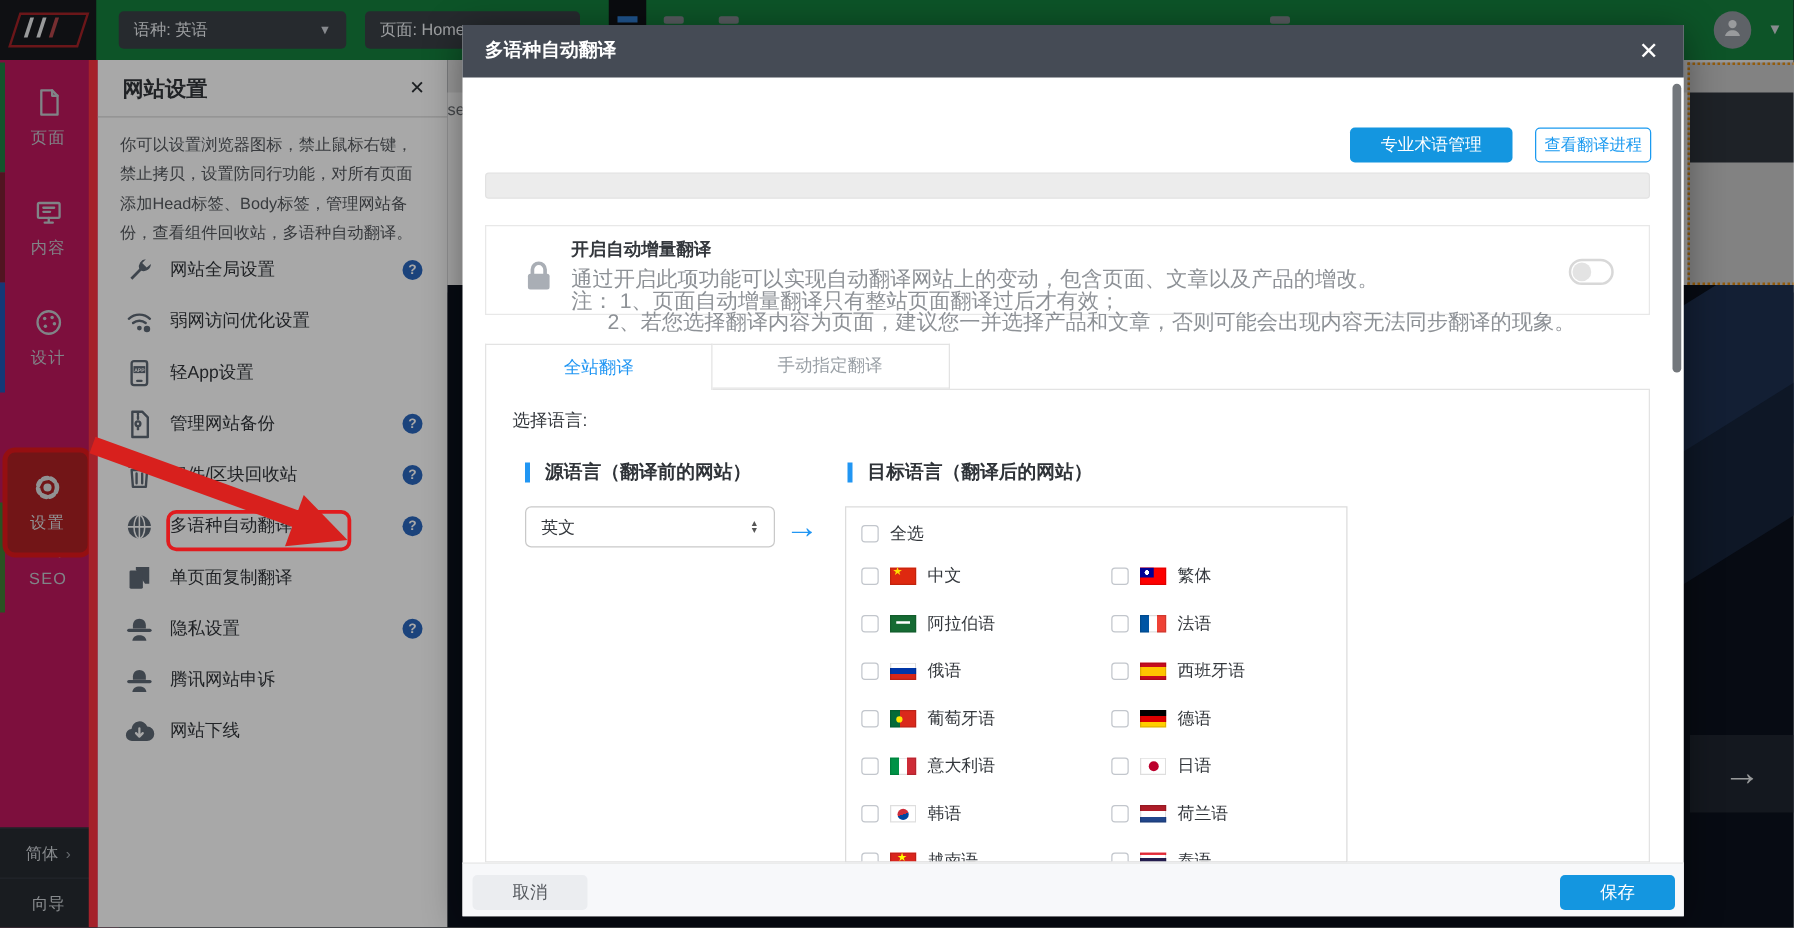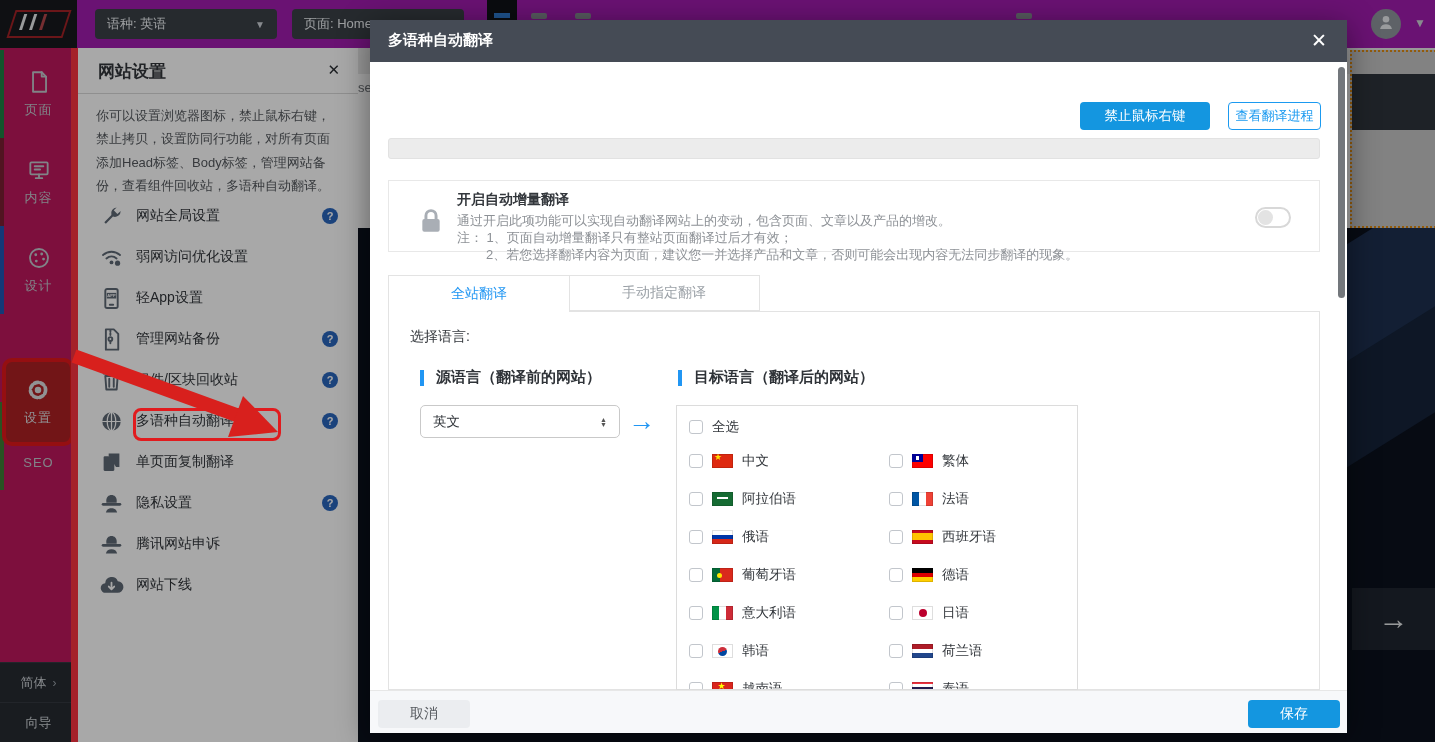--- a/index.html
+++ b/index.html
@@ -1,20 +1,20 @@
 <!DOCTYPE html>
 <html><head>
 <meta charset="utf-8">
 <style>
   html,body{margin:0;padding:0;background:#000;}
   body{font-family:"Liberation Sans","DejaVu Sans",sans-serif;}
   #screen{position:relative;width:1435px;height:742px;overflow:hidden;background:#0b111d;}
   .abs{position:absolute;}
   
-  #topbar{left:0;top:0;width:1435px;height:48px;background:#a21caf;z-index:1;}
+  #topbar{left:0;top:0;width:1435px;height:48px;background:#15803d;z-index:1;}
   #logo{left:0;top:0;width:77px;height:48px;background:#17191e;display:flex;align-items:center;justify-content:center;}
   #logo .mark{width:52px;height:24px;border:2px solid #a32226;transform:skewX(-18deg);position:relative;overflow:hidden;}
   #logo .mark i{position:absolute;top:2px;width:3px;height:16px;background:#e8eaec;}
   .tb-drop{top:9px;height:30px;background:#3a4047;border-radius:4px;color:#eef1f4;font-size:13px;display:flex;align-items:center;padding:0 12px;box-sizing:border-box;}
   .tb-drop .caret{margin-left:auto;font-size:10px;color:#cdd2d8;}
   #drop-lang{left:95px;width:182px;}
   #drop-page{left:292px;width:172px;}
   .tb-sliver{top:13px;height:6px;width:16px;background:#858a91;border-radius:2px;}
   #tb-tab{left:487px;top:0;width:30px;height:20px;background:#101318;}
   #tb-tab i{position:absolute;left:7px;top:13px;width:16px;height:5px;background:#2f80d6;}
@@ -66,21 +66,21 @@
   #quota-row{left:18px;top:84px;font-size:13.5px;color:#6d7176;}
   #quota-row a{color:#2196f3;text-decoration:none;margin-left:6px;cursor:pointer;}
   .btn{display:flex;align-items:center;justify-content:center;border-radius:4px;font-size:13.5px;cursor:pointer;box-sizing:border-box;}
   #btn-term{left:710px;top:82px;width:130px;height:28px;background:#1496e0;color:#fff;}
   #btn-progress{left:858px;top:82px;width:93px;height:28px;background:#fff;border:1px solid #1b9af0;color:#1b9af0;font-size:13px;}
   #progressbar{left:18px;top:118px;width:932px;height:21px;background:#ececec;border:1px solid #e2e2e2;border-radius:3px;box-sizing:border-box;}
   #lockbox{left:18px;top:160px;width:932px;height:72px;border:1px solid #e8e8e8;box-sizing:border-box;}
   #lock-icon{position:absolute;left:26px;top:22px;width:32px;height:36px;color:#a9aeb5;}
   #lock-icon svg{width:100%;height:100%;}
   #lock-title{position:absolute;left:68px;top:10px;font-size:14px;font-weight:bold;color:#33373c;}
-  .lock-line{position:absolute;left:68px;font-size:13px;color:#8d9196;}
+  .lock-line{position:absolute;left:68px;font-size:17px;color:#8d9196;}
   #lock-l1{top:31px;}
   #lock-l2{top:48px;}
   #lock-l3{top:65px;left:97px;}
   #toggle{position:absolute;right:28px;top:26px;width:36px;height:21px;border:2px solid #d8d8d8;border-radius:12px;box-sizing:border-box;cursor:pointer;background:#fff;}
   #toggle .knob{position:absolute;left:1px;top:1px;width:15px;height:15px;border-radius:50%;background:#e3e3e3;}
   .tab{position:absolute;top:255px;height:37px;background:#fff;display:flex;align-items:center;justify-content:center;font-size:14px;cursor:pointer;box-sizing:border-box;}
   #tab1{left:18px;width:182px;border:1px solid #e3e3e3;border-bottom:none;color:#2196f3;font-weight:500;z-index:3;}
   #tab2{left:199px;width:191px;height:36px;border:1px solid #e3e3e3;border-left:none;color:#9aa0a6;z-index:2;}
   #contentbox{left:18px;top:291px;width:932px;height:379px;border:1px solid #e3e3e3;box-sizing:border-box;z-index:1;}
   #choose-label{left:40px;top:308px;font-size:14px;color:#33373c;z-index:2;}
@@ -327,21 +327,21 @@
     <line x1="14" y1="26" x2="182" y2="87" stroke="#d8201d" stroke-width="14"></line>
     <polygon points="218,102 168,107 183,66" fill="#d8201d"></polygon>
   </svg>
 
   <div id="modal" class="abs">
     <div id="modal-header" class="abs">
       <div id="modal-title" class="abs">多语种自动翻译</div>
       <div id="modal-close" class="abs">✕</div>
     </div>
 
-    <div id="btn-term" class="abs btn">禁止鼠标右键</div>
+    <div id="btn-term" class="abs btn">专业术语管理</div>
     <div id="btn-progress" class="abs btn">查看翻译进程</div>
 
     <div id="progressbar" class="abs"></div>
 
     <div id="lockbox" class="abs">
       <span id="lock-icon"><svg viewBox="0 0 24 24" fill="none" stroke="currentColor" stroke-width="1.7" stroke-linecap="round" stroke-linejoin="round">
             <rect x="5.5" y="10.5" width="13" height="9.5" rx="1.5" fill="currentColor" stroke="none"></rect>
             <path d="M8.2 10.5V8a3.8 3.8 0 0 1 7.6 0v2.5" stroke-width="2.2"></path>
           </svg></span>
       <div id="lock-title">开启自动增量翻译</div>

